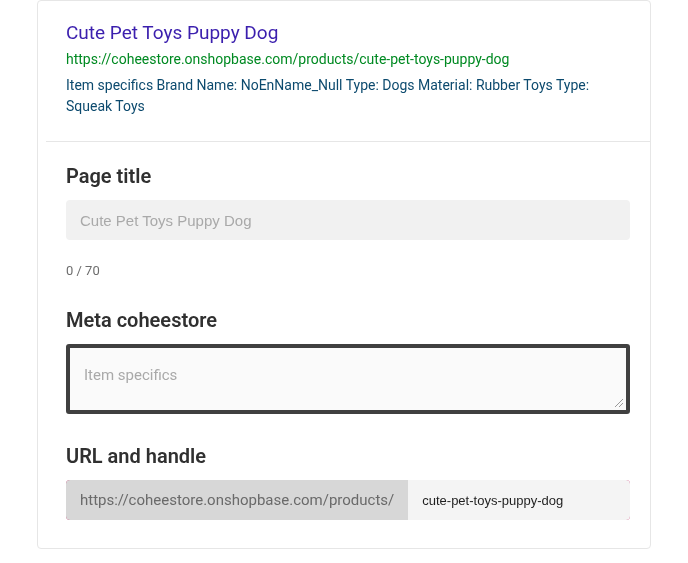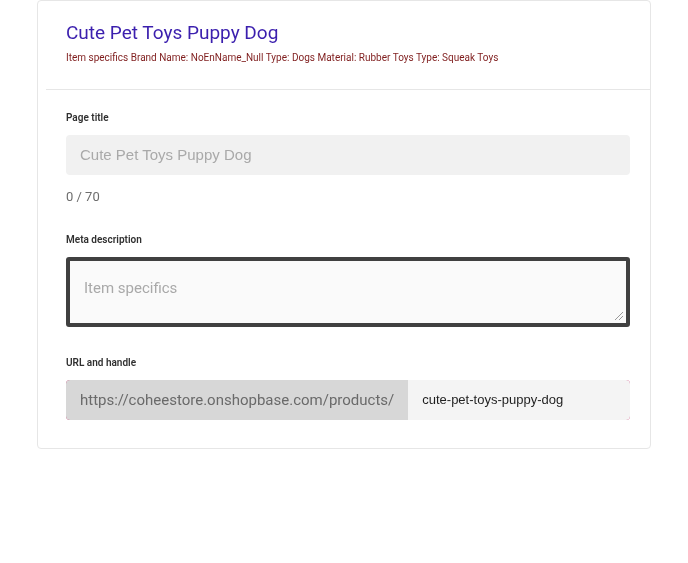--- a/index.html
+++ b/index.html
@@ -32,32 +32,32 @@
     margin-bottom: 4px;
   }
   .preview-url {
     color: #008a22;
     font-size: 14px;
     line-height: 1.4;
     margin-bottom: 6px;
     word-break: break-all;
   }
   .preview-desc {
-    color: #7f1d1d;
-    font-size: 10px;
+    color: #0c4a6e;
+    font-size: 14px;
     line-height: 1.5;
   }
   .form-section {
     padding: 22px 20px 28px 20px;
   }
   .field { margin-bottom: 30px; }
   .field:last-child { margin-bottom: 0; }
   .field-label {
     color: #303030;
-    font-size: 10px;
+    font-size: 20px;
     font-weight: 600;
     display: block;
     margin-bottom: 12px;
   }
   .text-input {
     width: 100%;
     height: 40px;
     border: none;
     border-radius: 4px;
     background: #f1f1f1;
@@ -92,21 +92,21 @@
     position: absolute;
     right: 2px;
     bottom: 2px;
     width: 10px;
     height: 10px;
     pointer-events: none;
   }
   .counter {
     color: #6d6d6d;
     font-size: 13px;
-    margin-top: 14px;
+    margin-top: 23px;
   }
   .url-row {
     display: flex;
     width: 100%;
     border-radius: 4px;
     overflow: hidden;
     background: #be185d;
   }
   .url-prefix {
     flex: 0 0 auto;
@@ -130,33 +130,34 @@
     height: 40px;
   }
 </style>
 </head>
 <body>
 
 <div class="card">
 
   <div class="preview">
     <div class="preview-title">Cute Pet Toys Puppy Dog</div>
+    <div class="preview-url">https://coheestore.onshopbase.com/products/cute-pet-toys-puppy-dog</div>
     <div class="preview-desc">Item specifics Brand Name: NoEnName_Null Type: Dogs Material: Rubber Toys Type: Squeak Toys</div>
   </div>
 
   <div class="form-section">
 
     <div class="field">
       <label class="field-label">Page title</label>
       <input type="text" class="text-input" placeholder="Cute Pet Toys Puppy Dog" style="">
       <div class="counter">0 / 70</div>
     </div>
 
     <div class="field">
-      <label class="field-label">Meta description</label>
+      <label class="field-label">Meta coheestore</label>
       <div class="textarea-wrap">
         <textarea class="textarea-input" placeholder="Item specifics" style=""></textarea>
         <svg class="resize-handle" viewBox="0 0 10 10">
           <line x1="1" y1="9" x2="9" y2="1" stroke="#999" stroke-width="1"></line>
           <line x1="5" y1="9" x2="9" y2="5" stroke="#999" stroke-width="1"></line>
         </svg>
       </div>
     </div>
 
     <div class="field">

